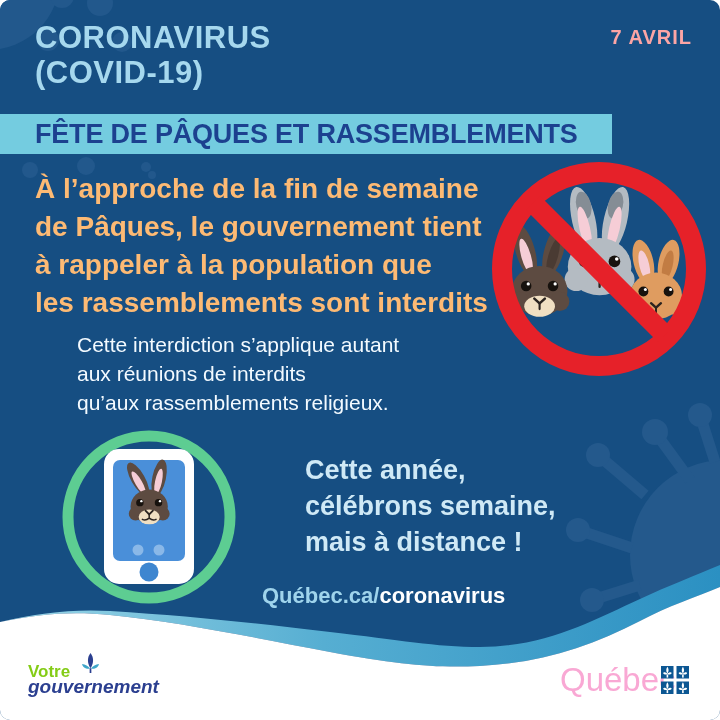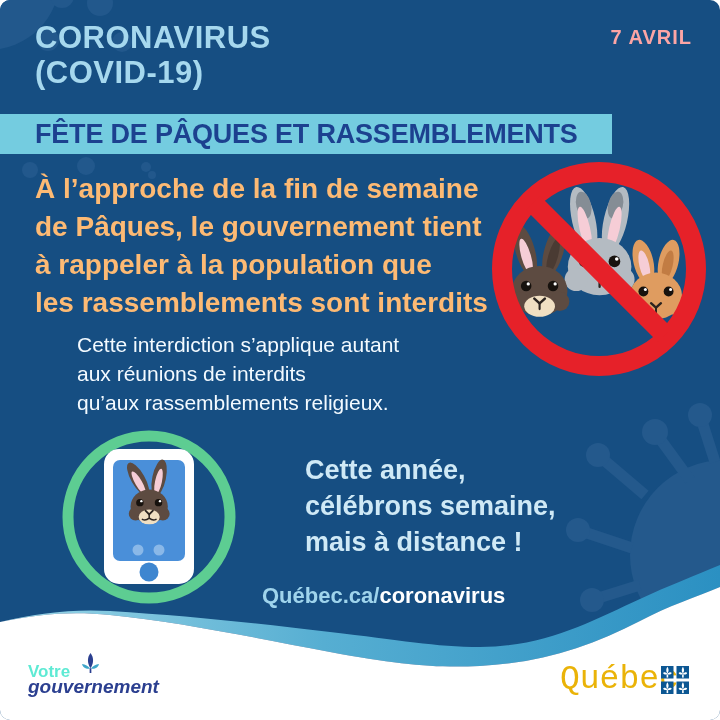--- a/index.html
+++ b/index.html
@@ -29,25 +29,25 @@
   
   .phone{left:60px;top:428px;width:178px;height:178px;z-index:3;}
   
   .cta{left:262px;top:452px;font-size:27px;font-weight:700;color:#cfe9f6;
        line-height:36px;z-index:3;margin-left:43px;}
   .url{left:262px;top:583px;font-size:22px;z-index:3;white-space:nowrap;}
   .url .pre{color:#9fd4ec;font-weight:700;}
   .url .suf{color:#ffffff;font-weight:700;}
   
   .wave{left:0;bottom:0;width:720px;height:160px;z-index:4;}
-  .votre{left:28px;top:662px;font-size:17px;font-weight:700;color:#5eead4;z-index:5;}
+  .votre{left:28px;top:662px;font-size:17px;font-weight:700;color:#84cc16;z-index:5;}
   .gouv{left:28px;top:676px;font-size:19px;font-weight:700;color:#2b3f90;z-index:5;font-style:italic;}
   .fleur{left:81px;top:652px;width:19px;height:23px;z-index:5;}
-  .qcword{left:560px;top:661px;font-size:33px;color:#eab308;z-index:5;
-          font-family:Liberation Mono, monospace;}
+  .qcword{left:560px;top:661px;font-size:33px;color:#f9a8d4;z-index:5;
+          font-family:Liberation Sans, sans-serif;}
   .qcflag{left:661px;top:666px;width:28px;height:28px;z-index:5;}
   
   .virus-tl{left:0;top:0;width:200px;height:200px;z-index:1;}
   .virus-br{left:400px;top:390px;width:320px;height:330px;z-index:1;}
 </style>
 </head>
 <body>
 
 <div class="poster">
 

